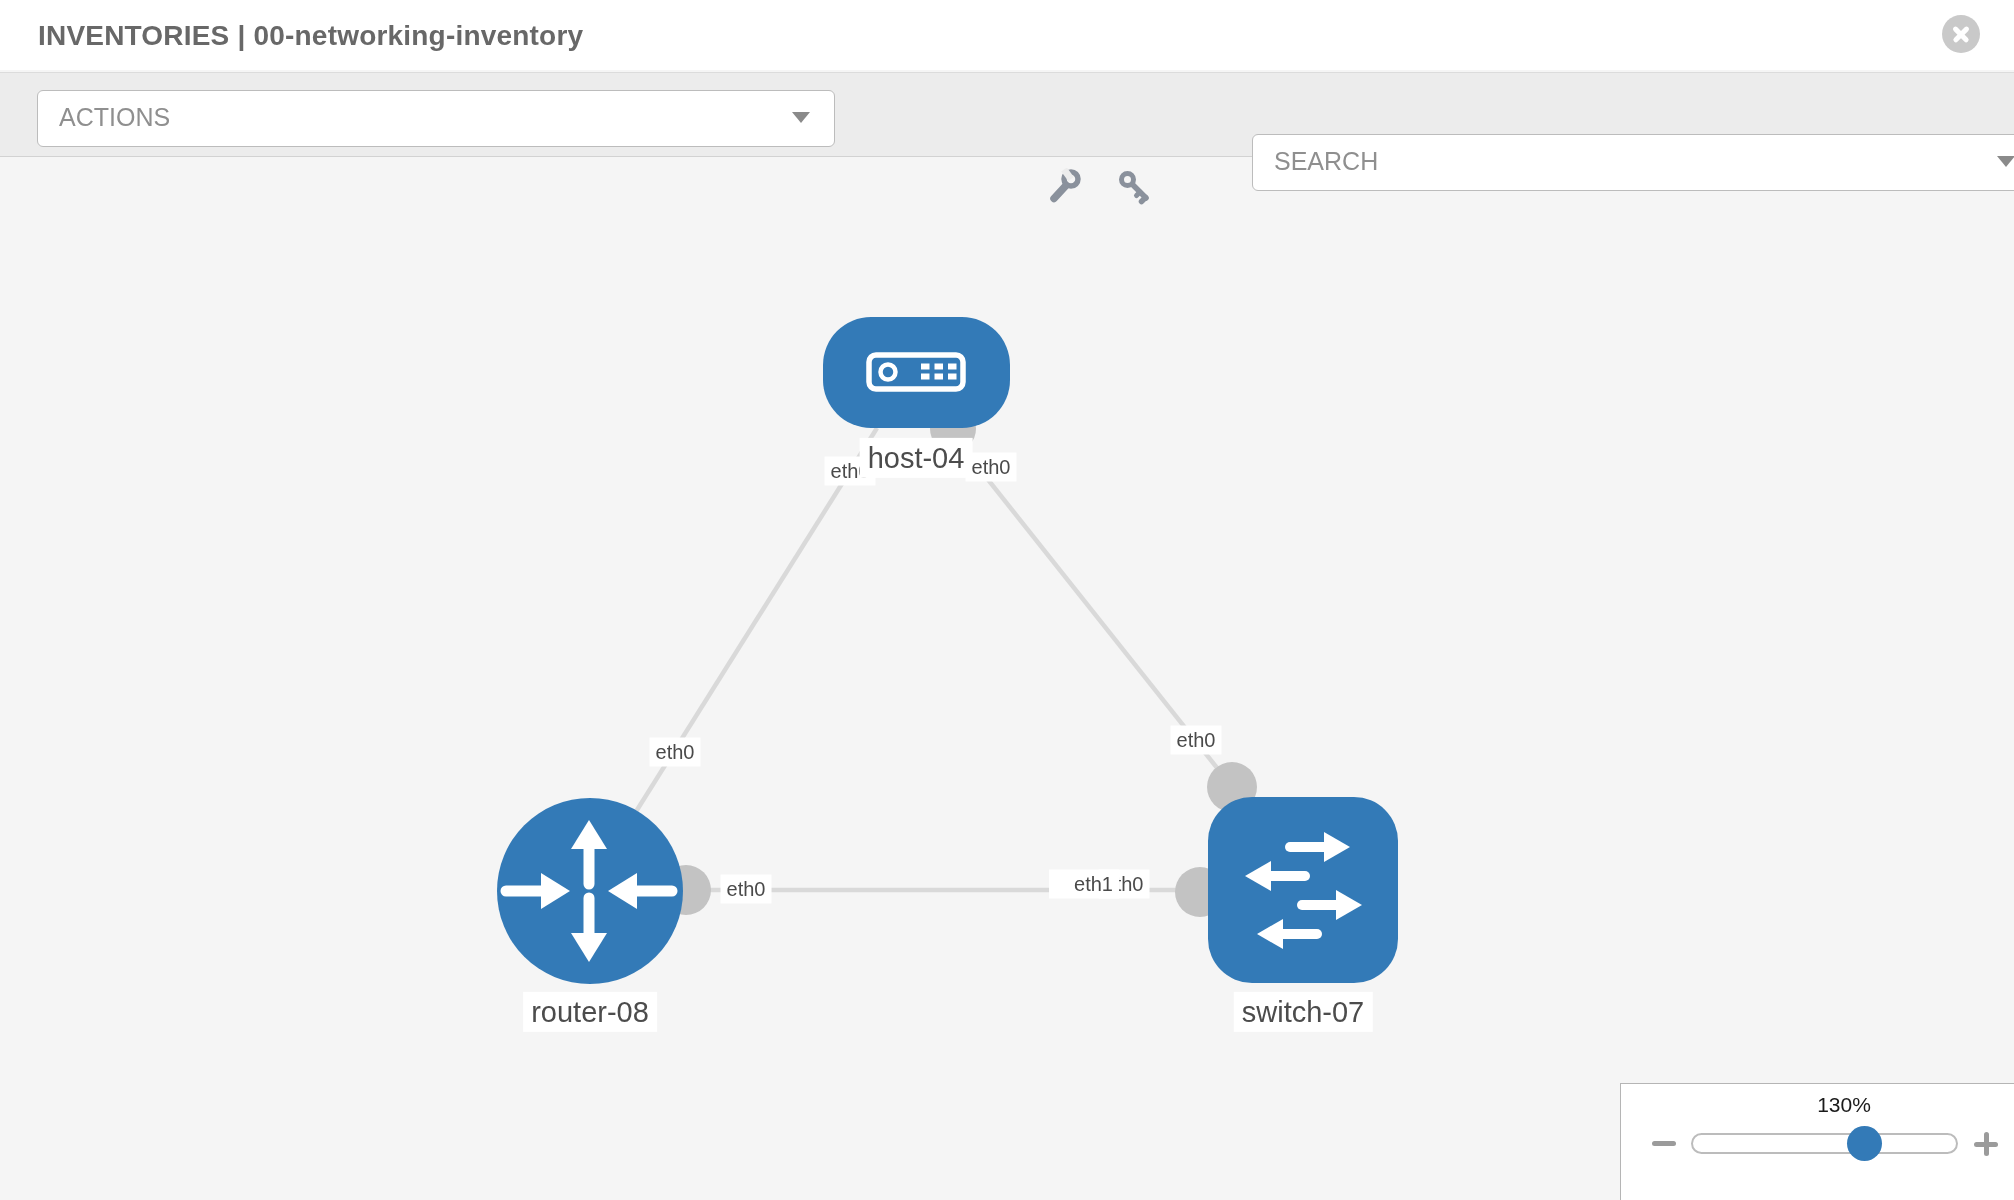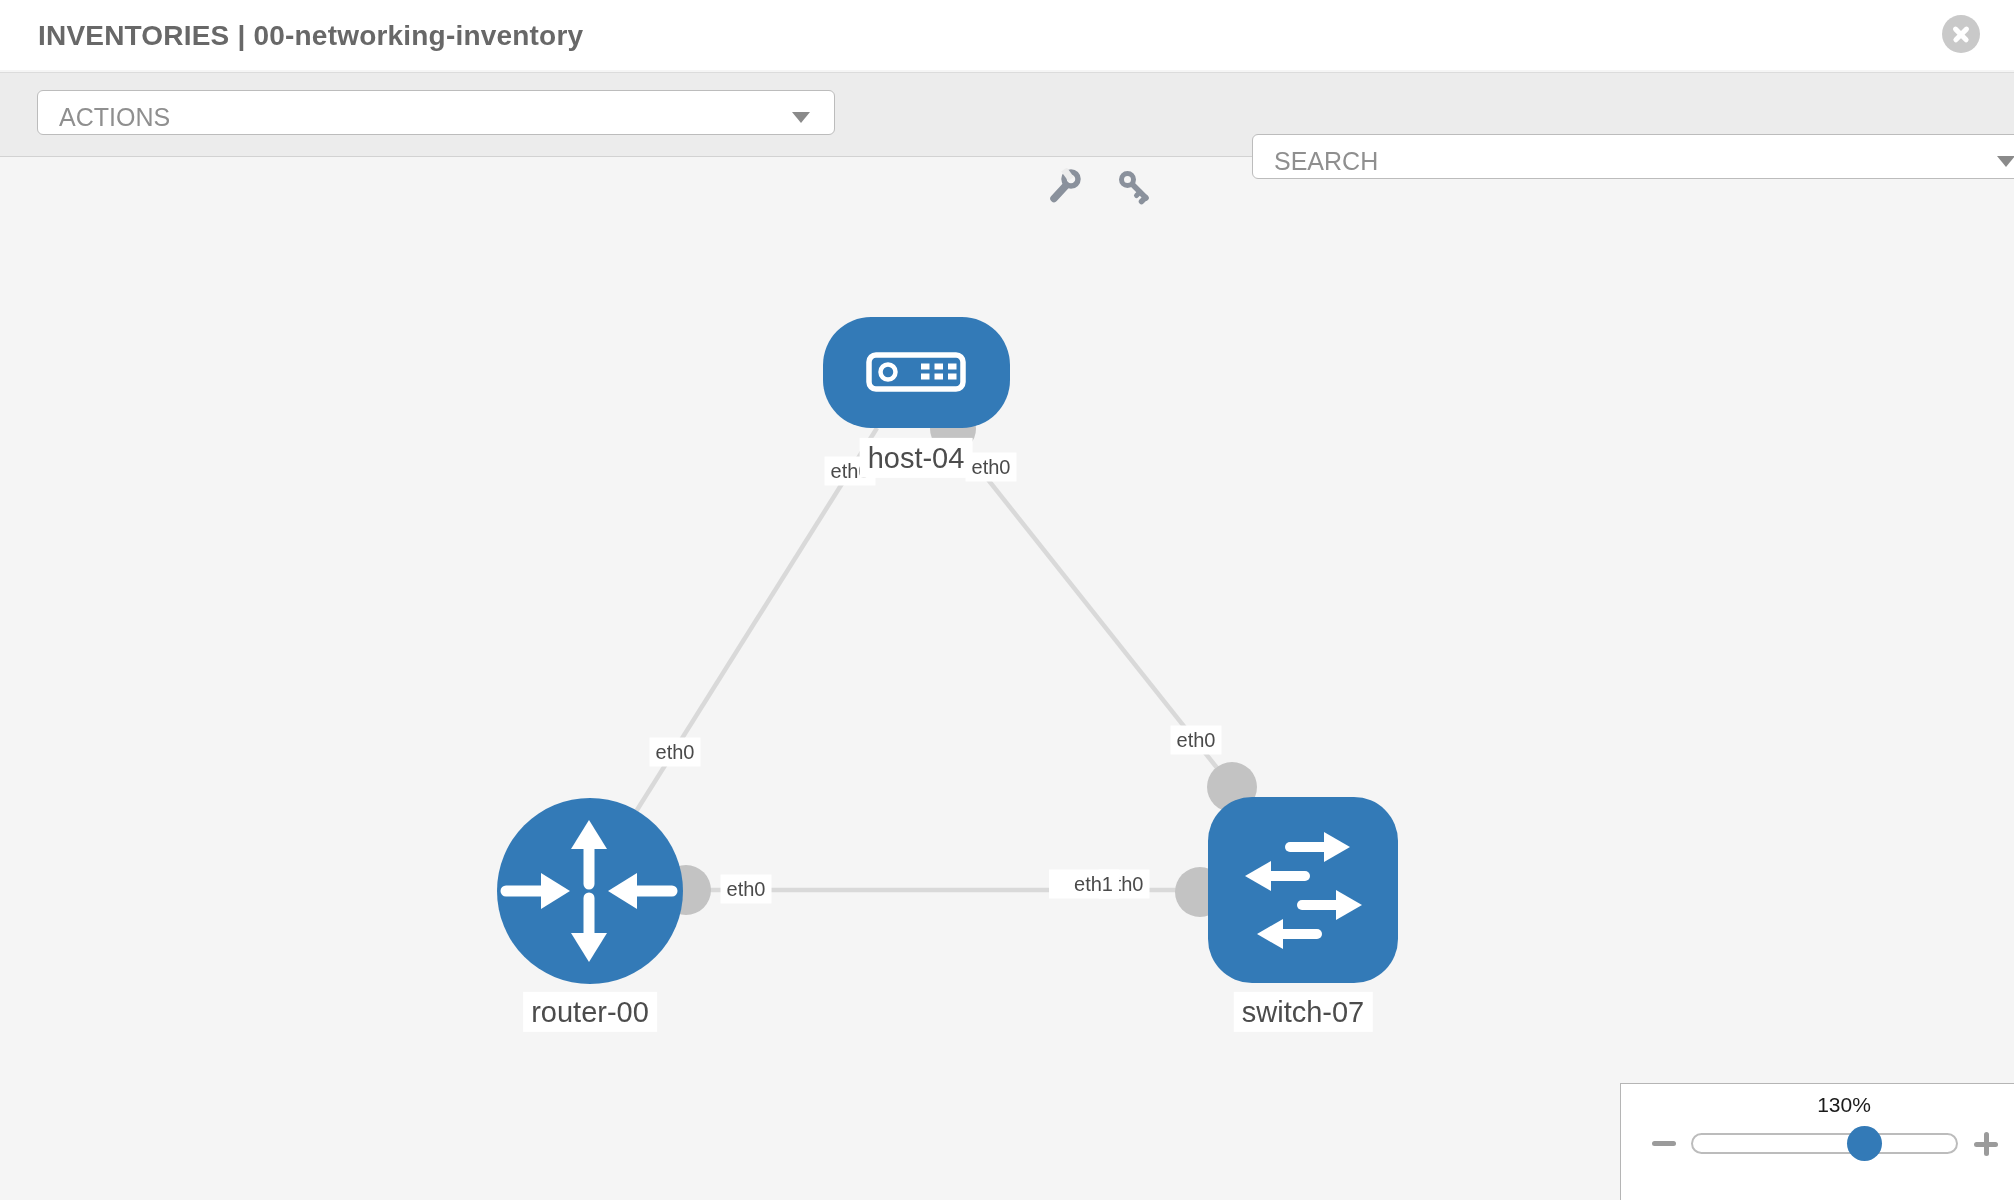--- a/index.html
+++ b/index.html
@@ -15,21 +15,21 @@
                border-radius:50%; background:#c9c9c9; cursor:pointer; }
   #close-btn .xbar { position:absolute; left:9px; top:17px; width:20px; height:4.5px;
                      background:#ffffff; border-radius:3px; }
   #close-btn .xbar.a { transform:rotate(45deg); }
   #close-btn .xbar.b { transform:rotate(-45deg); }
 
   
   #toolbar { position:absolute; left:0; top:72px; width:2014px; height:85px;
              background:#ececec; border-top:1px solid #dcdcdc;
              border-bottom:1px solid #d2d2d2; z-index:30; }
-  .select { position:absolute; top:17px; height:45px; background:#ffffff;
+  .select { position:absolute; top:17px; height:57px; background:#ffffff;
             border:1px solid #bcbcbc; border-radius:6px; cursor:pointer;padding-left:32px; }
   .select .sel-label { position:absolute; left:21px; top:0; line-height:53px;
                        font-size:25px; color:#8f8f8f; }
   .caret { position:absolute; right:24px; top:21px; width:0; height:0;
            border-left:9px solid transparent; border-right:9px solid transparent;
            border-top:11px solid #8a8a8a; }
   #actions-select { left:37px;  width:798px; }
   #search-select  { left:1252px; width:788px;margin-top:44px; }
   .tool-icon-btn { position:absolute; top:95px; width:38px; height:38px; cursor:pointer; }
   #wrench-btn { left:1047px; }
@@ -154,21 +154,21 @@
 </svg>
 
 <div class="chip" style="left:850px;  top:471px;">eth0</div>
 <div class="chip node-label" style="left:916px; top:458px;">host-04</div>
 <div class="chip" style="left:991px;  top:467px;">eth0</div>
 <div class="chip" style="left:675px;  top:752px;">eth0</div>
 <div class="chip" style="left:1196px; top:740px;">eth0</div>
 <div class="chip" style="left:746px;  top:889px;">eth0</div>
 <div class="chip" style="left:1124px; top:884px;">eth0</div>
 <div class="chip" style="left:1084px; top:884px;padding-left:25px;">eth1</div>
-<div class="chip node-label" style="left:590px; top:1012px;">router-00</div>
+<div class="chip node-label" style="left:590px; top:1012px;">router-08</div>
 <div class="chip node-label" style="left:1303px; top:1012px;">switch-07</div>
 
 <div id="zoom-panel">
   <div id="zoom-level">130%</div>
   <div id="zoom-out-btn"></div>
   <div id="zoom-slider-track"></div>
   <div id="zoom-slider-knob"></div>
   <div id="zoom-in-btn">
     <div class="ph"></div>
     <div class="pv"></div>

